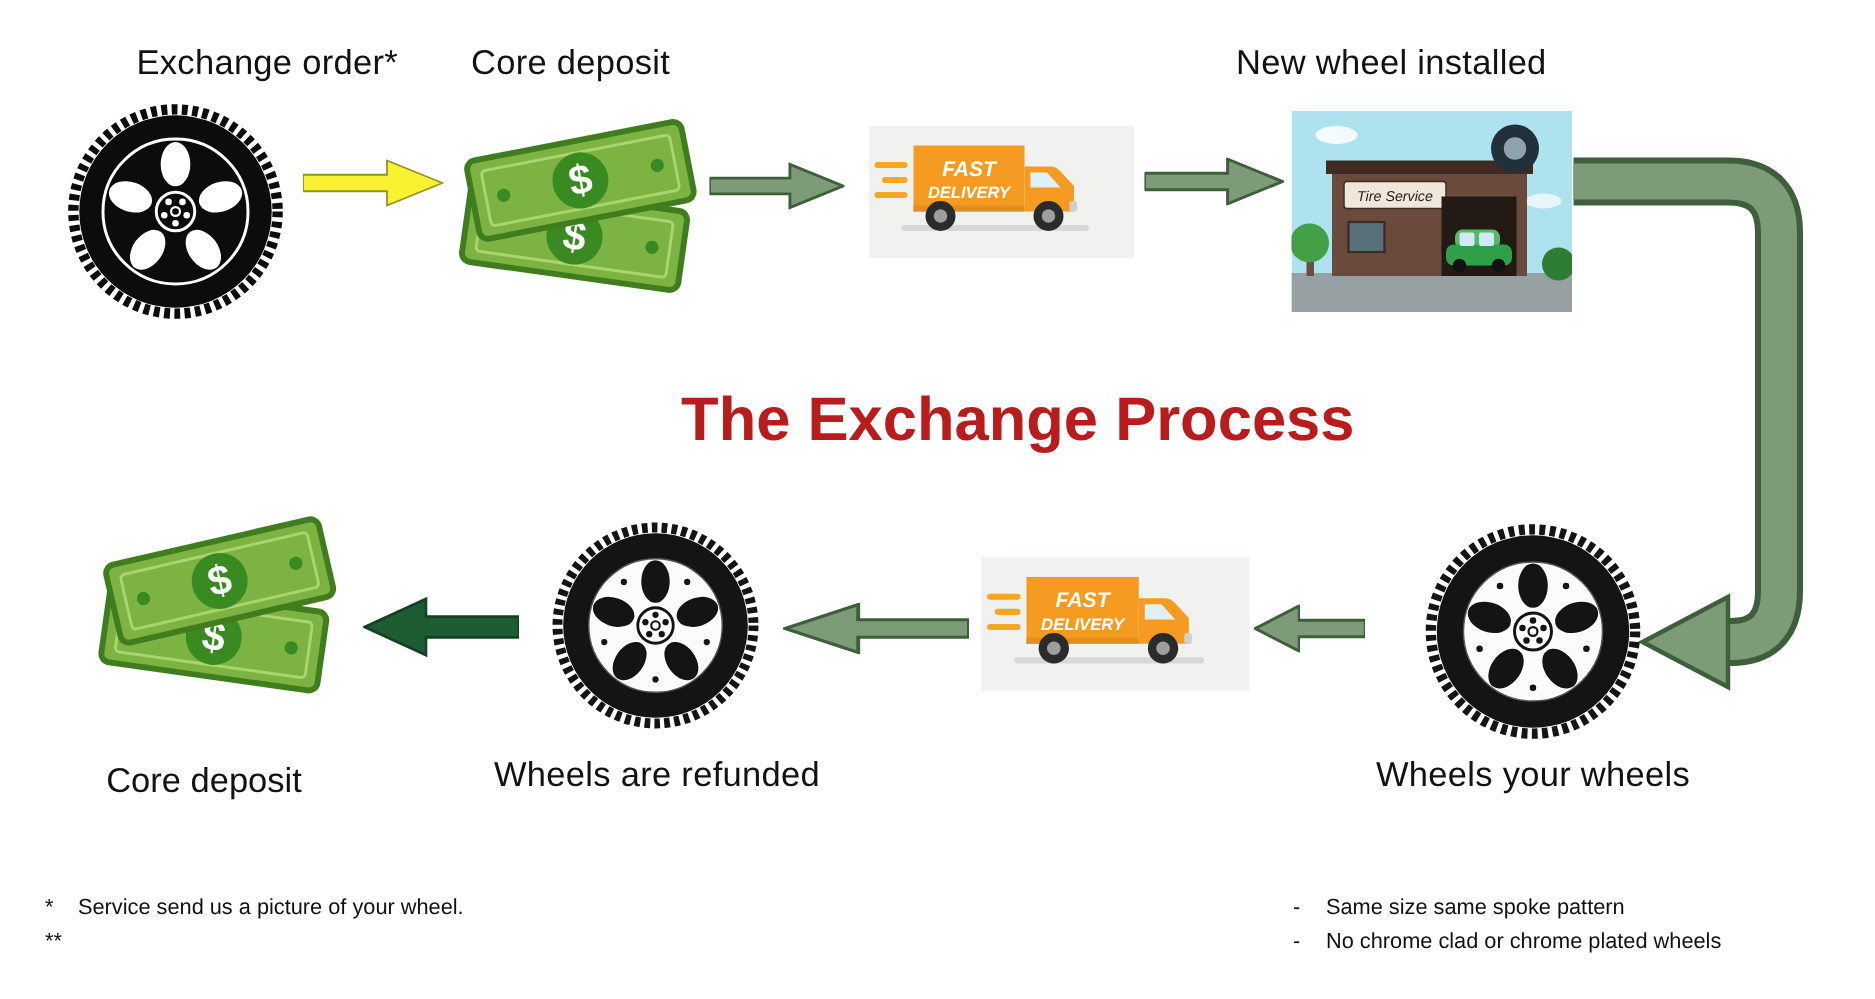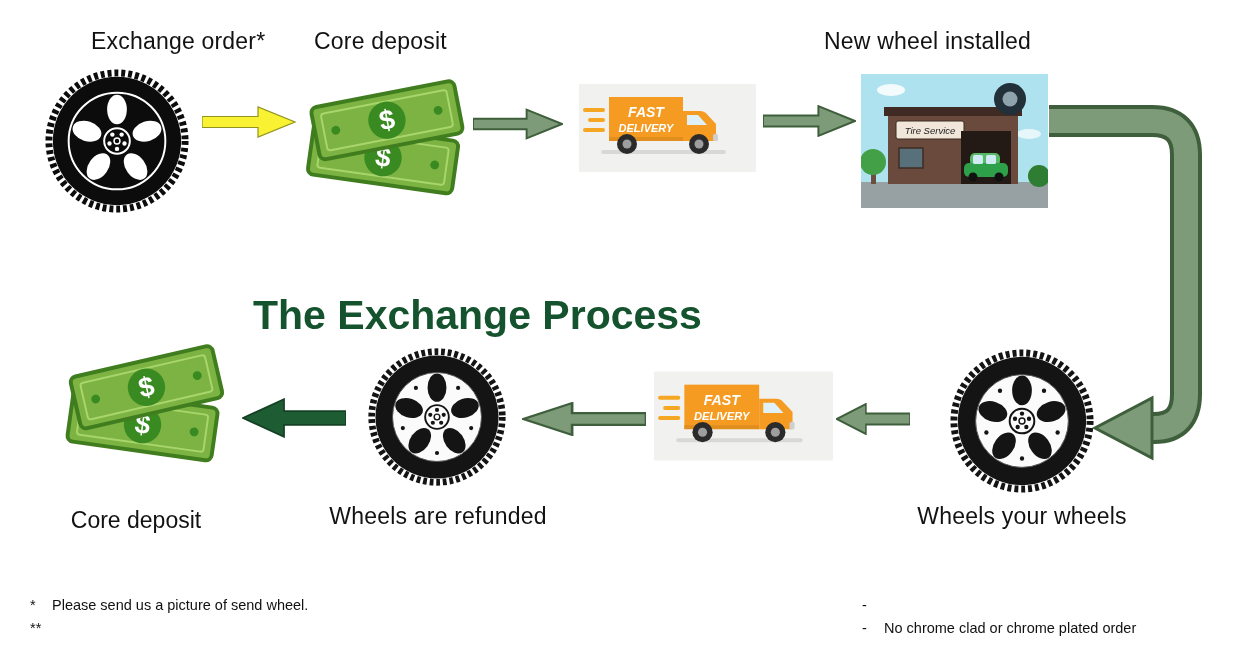--- a/index.html
+++ b/index.html
@@ -1,21 +1,21 @@
 <!DOCTYPE html>
 <html><head>
 <meta charset="utf-8">
 <style>
   html,body{margin:0;padding:0;background:#ffffff;}
   body{font-family:"Liberation Sans",sans-serif;}
   .canvas{position:relative;width:1250px;height:666px;background:#ffffff;overflow:hidden;}
   .abs{position:absolute;}
   .step-label{font-size:23px;color:#121212;font-weight:500;letter-spacing:.2px;white-space:nowrap;}
   .center{text-align:center;}
-  .title{font-size:41px;font-weight:700;color:#14532d;text-align:left;white-space:nowrap;margin-top:36px;}
+  .title{font-size:41px;font-weight:700;color:#b91c1c;text-align:right;white-space:nowrap;}
   .refund-label{font-size:23px;color:#121212;font-weight:500;text-align:center;line-height:1.55;}
   .foot-block{font-size:14.5px;color:#111;}
   .foot-row{display:flex;line-height:23px;}
   .foot-marker{flex:0 0 22px;}
   svg{display:block;}
 </style>
 </head>
 <body>
 
 <div class="canvas">
@@ -226,30 +226,31 @@
     </g>
   </svg>
 
   <div class="abs refund-label" style="left:16px;top:503px;width:240px;">
     <div>Core deposit</div>
   </div>
 
   <div class="abs foot-block" style="left:30px;top:594px;">
     <div class="foot-row">
       <span class="foot-marker">*</span>
-      <span>Please send us a picture of send wheel.</span>
+      <span>Service send us a picture of your wheel.</span>
     </div>
     <div class="foot-row">
       <span class="foot-marker">**</span>
     </div>
   </div>
 
   <div class="abs foot-block" style="left:862px;top:594px;">
     <div class="foot-row">
       <span class="foot-marker">-</span>
+      <span>Same size same spoke pattern</span>
     </div>
     <div class="foot-row">
       <span class="foot-marker">-</span>
-      <span>No chrome clad or chrome plated order</span>
+      <span>No chrome clad or chrome plated wheels</span>
     </div>
   </div>
 
 </div>
 
 </body></html>

